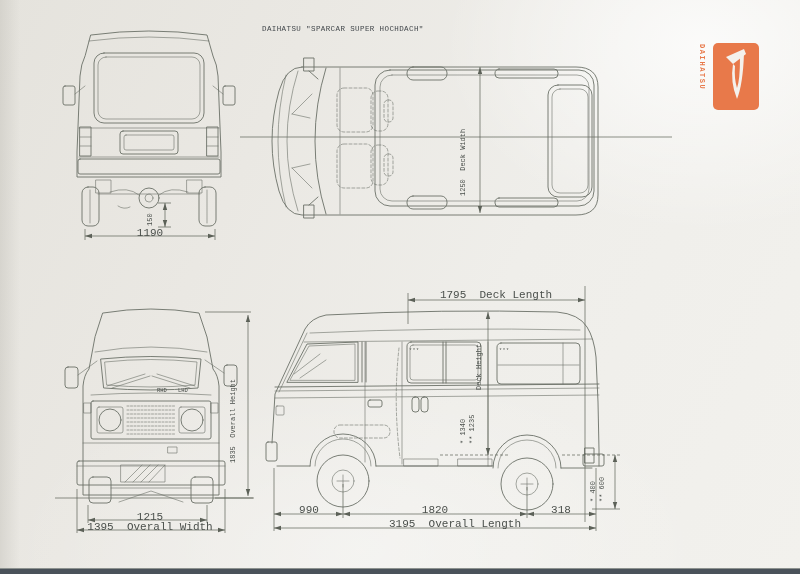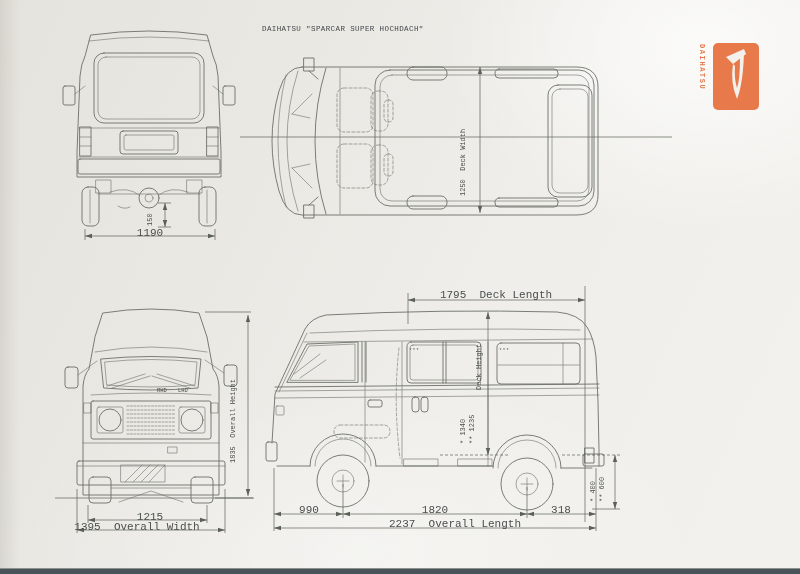--- a/index.html
+++ b/index.html
@@ -163,21 +163,21 @@
       <path class="arr" d="M193,24 l-2.2,7 h4.4 z M193,205 l-2.2,-7 h4.4 z"></path>
       <path class="dim" d="M33,214 V232 M152,214 V232 M33,229 H152"></path>
       <path class="arr" d="M33,229 l7,-2.2 v4.4 z M152,229 l-7,-2.2 v4.4 z"></path>
       <path class="dim" d="M22,198 V242 M170,198 V242 M22,239 H170"></path>
       <path class="arr" d="M22,239 l7,-2.2 v4.4 z M170,239 l-7,-2.2 v4.4 z"></path>
     </g>
   </svg>
   <span class="hdim tiny" style="left:157px;top:387px;">RHD</span>
   <span class="hdim tiny" style="left:178px;top:387px;">LHD</span>
   <div class="hdim" style="left:110px;top:511px;width:80px;">1215</div>
-  <div class="hdim" style="left:62px;top:521px;width:150px;font-family:Liberation Mono, monospace;">1395  Overall Width</div>
+  <div class="hdim" style="left:75px;top:521px;width:150px;font-family:Liberation Mono, monospace;">1395  Overall Width</div>
   <span class="vtext" style="left:237px;top:455px;">1835  Overall Height</span>
 
   <svg style="left:262px;top:282px;" width="360" height="252" viewBox="0 0 360 252">
     <g>
       <path class="ln" d="M10,161 L13,112 L43,47 Q49,36 64,33 Q180,27 295,30 Q317,32 325,45 Q332,56 334,75 L336,120 L337,168 L337,184"></path>
       <rect class="ln" x="4" y="160" width="11" height="19" rx="2"></rect>
       <path class="ln" d="M15,184 H48 M114,184 H231 M299,186 H330"></path>
       <path class="ln thin" d="M17,110 L45,51"></path>
       <path class="ln thin" d="M48,51 Q180,45 318,48"></path>
       <path class="ln thin" d="M42,60 L330,57"></path>
@@ -232,16 +232,16 @@
   <span class="marks" style="left:499px;top:348px;">***</span>
   <div class="hdim" style="left:430px;top:289px;width:132px;">1795  Deck Length</div>
   <span class="vtext" style="left:483px;top:382px;">Deck Height</span>
   <span class="vtext" style="left:467px;top:436px;">* 1340</span>
   <span class="vtext" style="left:476px;top:436px;">** 1235</span>
   <span class="vtext" style="left:597px;top:494px;">* 400</span>
   <span class="vtext" style="left:606px;top:494px;">** 600</span>
   <div class="hdim" style="left:284px;top:504px;width:50px;">990</div>
   <div class="hdim" style="left:410px;top:504px;width:50px;font-family:Liberation Mono, monospace;">1820</div>
   <div class="hdim" style="left:536px;top:504px;width:50px;">318</div>
-  <div class="hdim" style="left:385px;top:518px;width:140px;">2237  Overall Length</div>
+  <div class="hdim" style="left:385px;top:518px;width:140px;">3195  Overall Length</div>
 
   <div id="scan-edge"></div>
 </div>
 
 </body></html>

